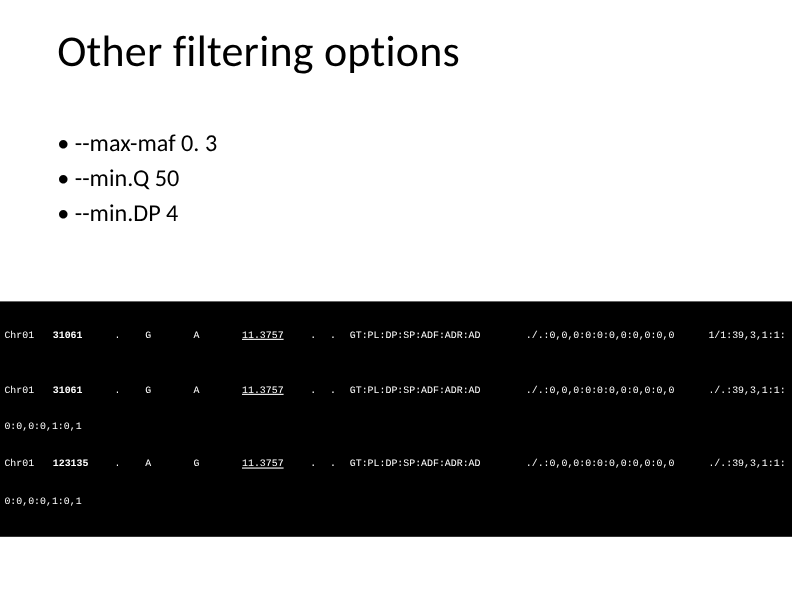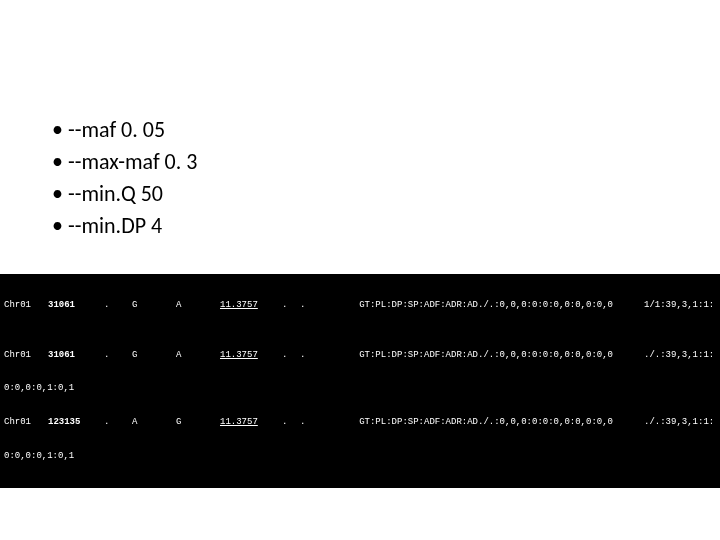--- a/index.html
+++ b/index.html
@@ -14,32 +14,32 @@
   .tb2 { top: 324px; }
   .row { display: flex; }
   .c1 { width: 44px; }
   .c2 { width: 56px; font-weight: bold; }
   .c3 { width: 28px; }
   .c4 { width: 44px; }
   .c5 { width: 44px; }
   .c6 { width: 62px; text-decoration: underline; }
   .c7 { width: 18px; }
   .c8 { width: 18px; }
-  .c9 { width: 160px; text-align: right; }
+  .c9 { width: 160px; }
   .c10{ width: 166px; }
   .c11{ flex: 1; }
   .wrap { }
 </style>
 </head>
 <body>
 
 <div class="slide">
+  <h1 class="title">Other filtering options</h1>
 
   <ul class="bullets">
-    <li>--maf 0. 05</li>
     <li>--max-maf 0. 3</li>
     <li>--min.Q 50</li>
     <li>--min.DP 4</li>
   </ul>
 
   <div class="term-block tb1">
     <div class="row">
       <span class="c1">Chr01</span>
       <span class="c2">31061</span>
       <span class="c3">.</span>

